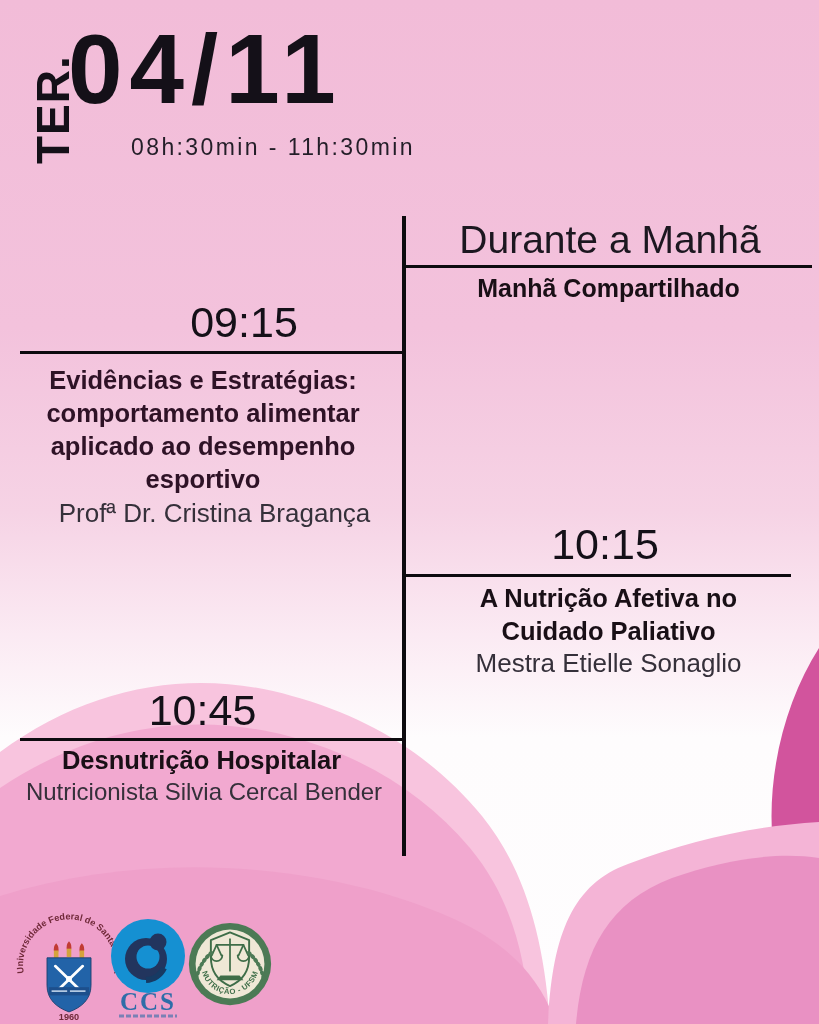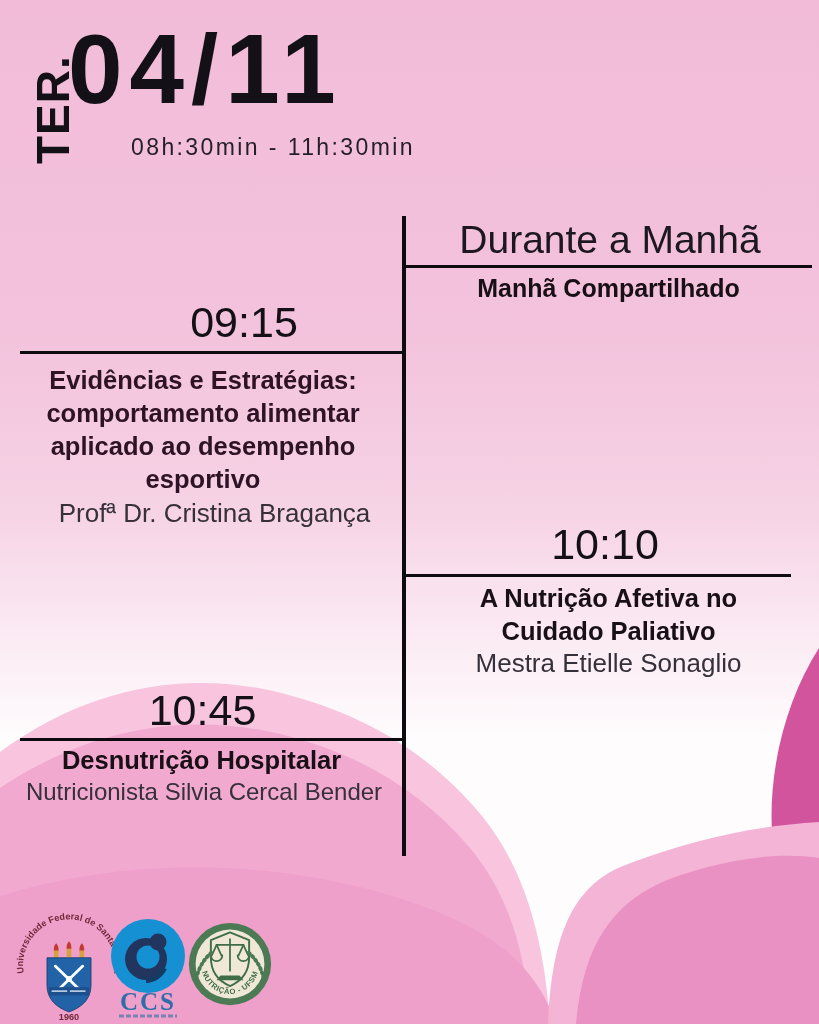--- a/index.html
+++ b/index.html
@@ -94,21 +94,21 @@
   <div class="layer txt morning-title">Durante a Manhã</div>
   <div class="layer txt morning-sub">Manhã Compartilhado</div>
 
   <div class="layer txt time-big t0">09:15</div>
   <div class="layer txt sess-title ti0">Evidências e Estratégias:
 comportamento alimentar
 aplicado ao desempenho
 esportivo</div>
   <div class="layer txt speaker sp0">Profª Dr. Cristina Bragança</div>
 
-  <div class="layer txt time-big t1">10:10</div>
+  <div class="layer txt time-big t1">10:15</div>
   <div class="layer txt sess-title ti1">A Nutrição Afetiva no
 Cuidado Paliativo</div>
   <div class="layer txt speaker sp1">Mestra Etielle Sonaglio</div>
 
   <div class="layer txt time-big t2">10:45</div>
   <div class="layer txt sess-title ti2">Desnutrição Hospitalar</div>
   <div class="layer txt speaker sp2">Nutricionista Silvia Cercal Bender</div>
 
   <svg class="logo ufsm" width="110" height="114" viewBox="0 0 120 124">
     <defs>

